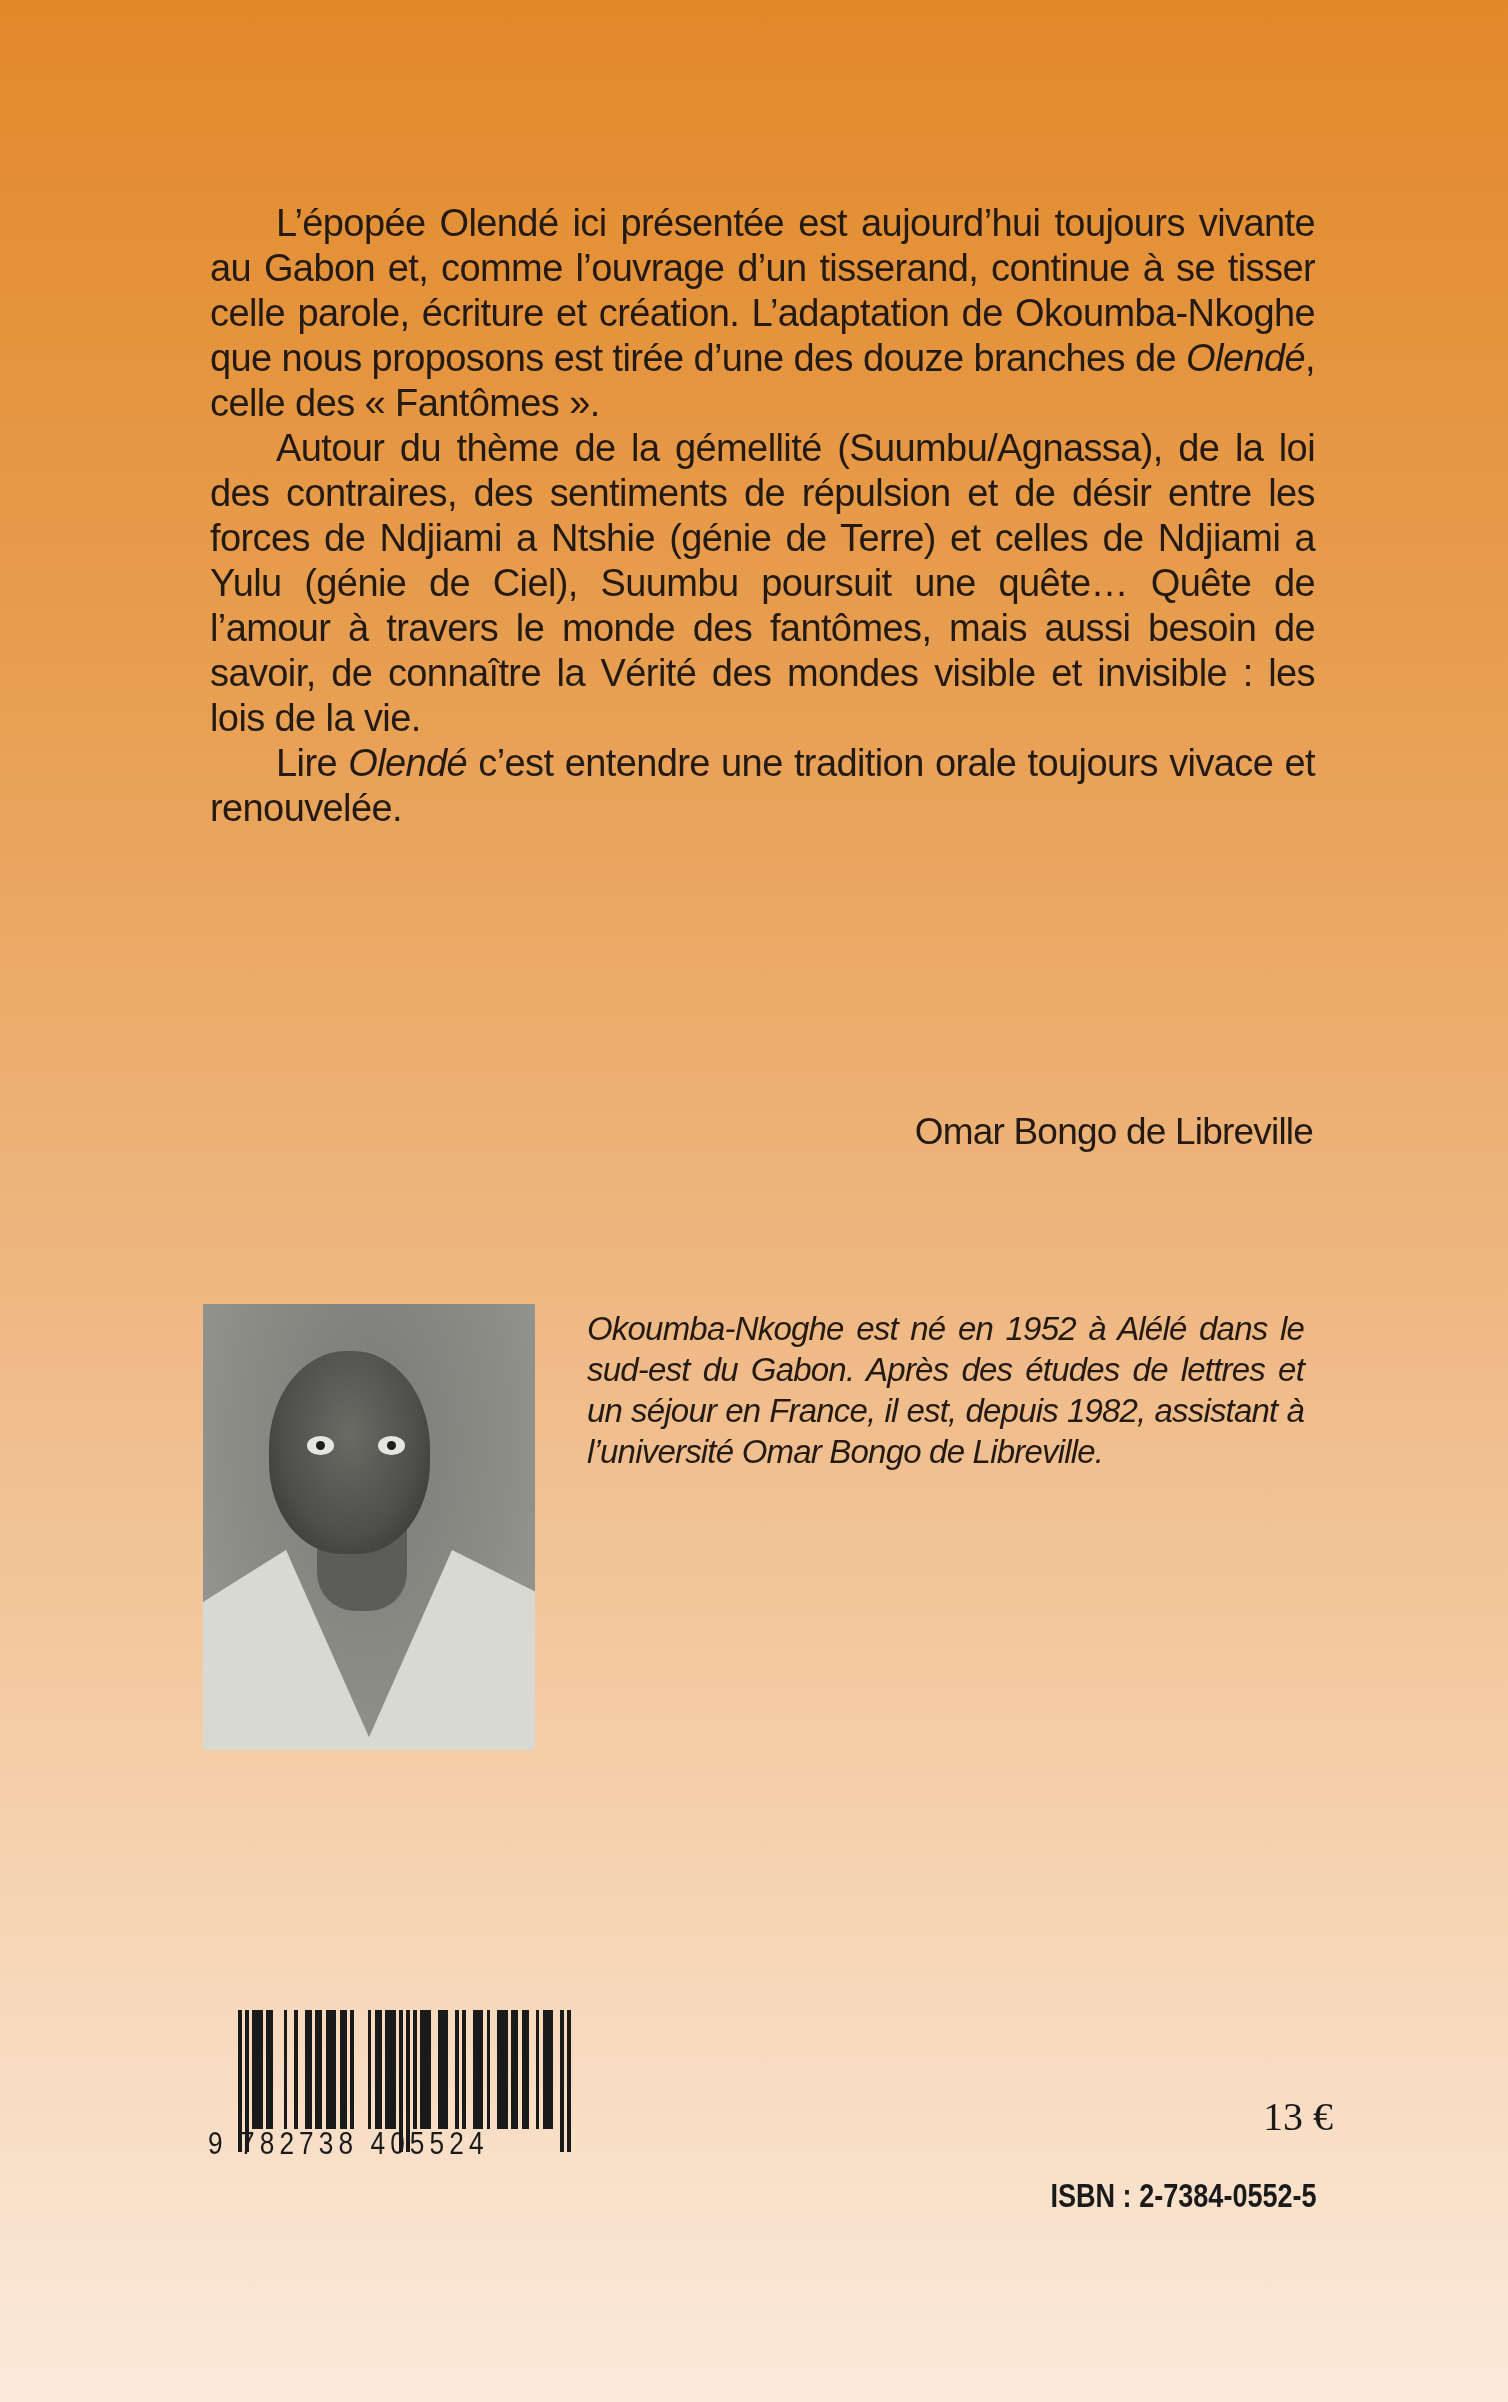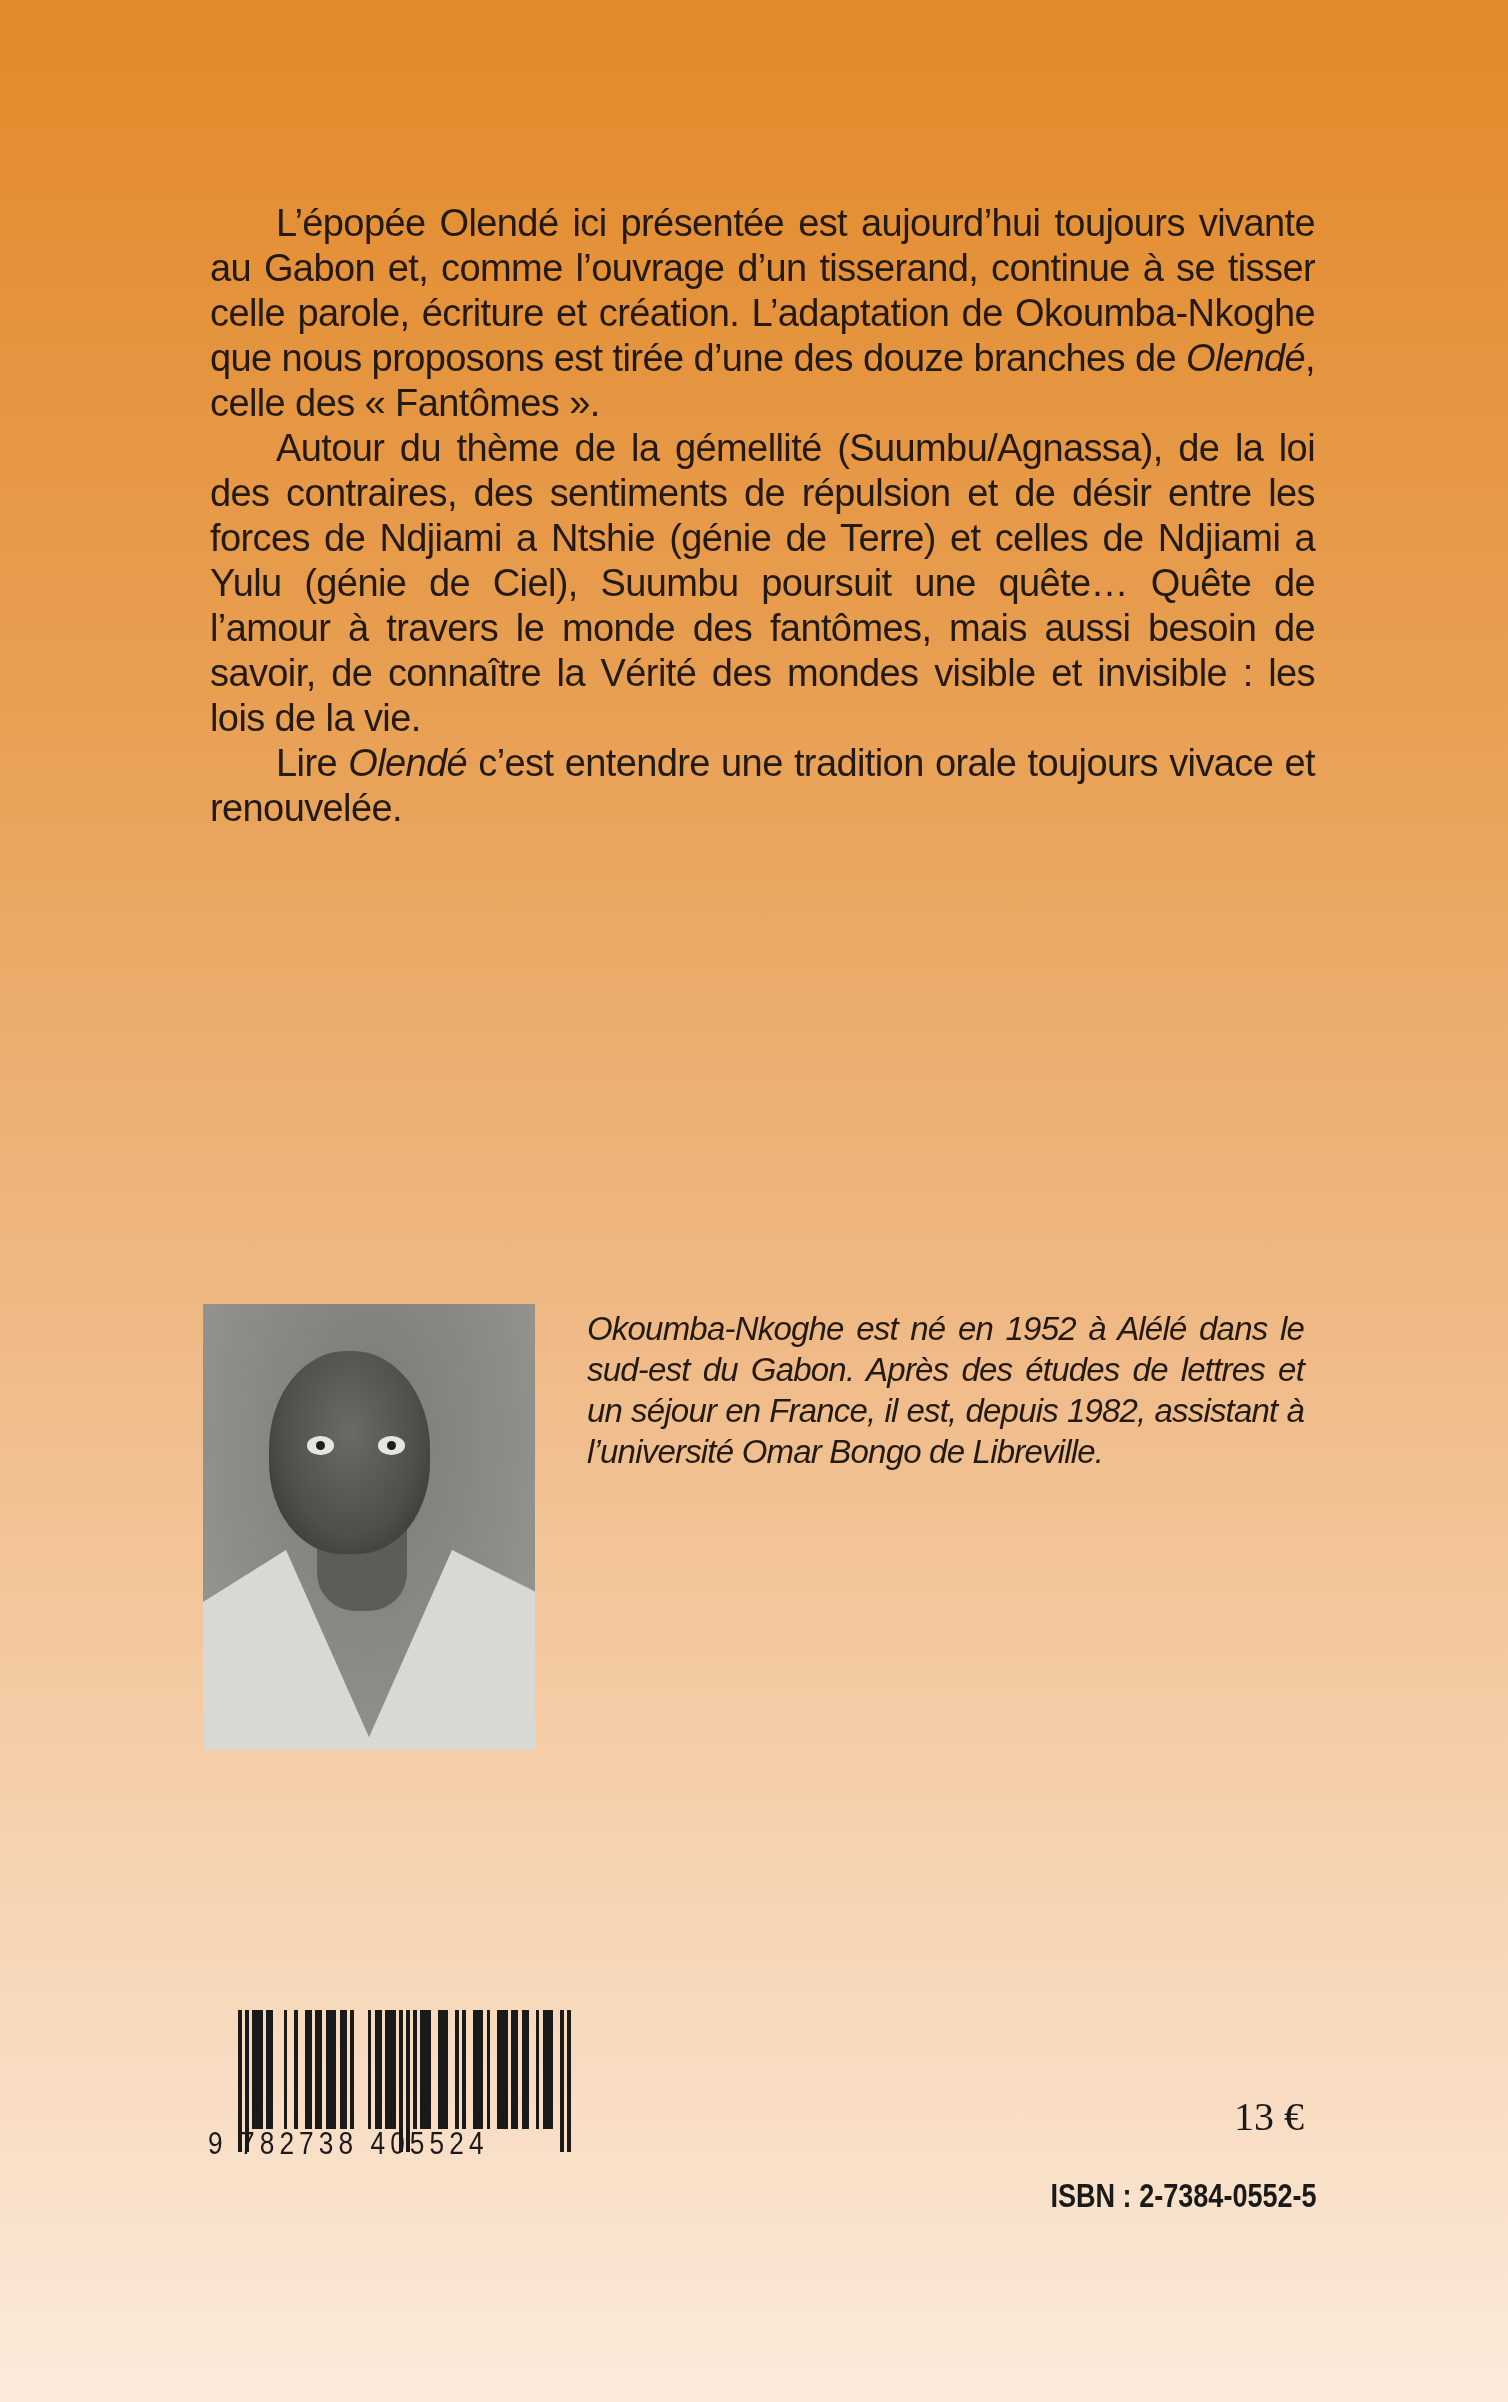--- a/index.html
+++ b/index.html
@@ -54,39 +54,40 @@
   }
   .barcode .bar { background:#1a1a1a; height:119px; }
   .barcode .bar.long { height:142px; }
   .barcode .gap { height:119px; }
   .barcode-digits {
     position:absolute; left:208px; top:2125px; width:379px;
     font-family: "Liberation Sans", sans-serif; font-size:32px; letter-spacing:6.2px;
     color:#1a1a1a; transform:scaleX(0.82); transform-origin:left;
   }
   .price {
-    position:absolute; right:204px; top:2093px;
+    position:absolute; right:175px; top:2093px;
     font-family: "Liberation Serif", serif; font-size:40px; color:#1a1a1a;
   }
   .isbn {
     position:absolute; right:191px; top:2177px;
     font-family: "Liberation Sans", sans-serif; font-weight:bold; font-size:33px; color:#1a1a1a;
     transform:scaleX(0.82); transform-origin:right;
   }
 </style>
 </head>
 <body>
 
 <div class="main-text">
   <p><span>L’épopée Olendé ici présentée est aujourd’hui toujours vivante au Gabon et, comme l’ouvrage d’un tisserand, continue à se tisser celle parole, écriture et création. L’adaptation de Okoumba-Nkoghe que nous proposons est tirée d’une des douze branches de </span><em>Olendé</em><span>, celle des « Fantômes ».</span></p>
   <p><span>Autour du thème de la gémellité (Suumbu/Agnassa), de la loi des contraires, des sentiments de répulsion et de désir entre les forces de Ndjiami a Ntshie (génie de Terre) et celles de Ndjiami a Yulu (génie de Ciel), Suumbu poursuit une quête… Quête de l’amour à travers le monde des fantômes, mais aussi besoin de savoir, de connaître la Vérité des mondes visible et invisible : les lois de la vie.</span></p>
   <p><span>Lire </span><em>Olendé</em><span> c’est entendre une tradition orale toujours vivace et renouvelée.</span></p>
 </div>
 
 <div class="signature">
+  <div>Omar Bongo de Libreville</div>
 </div>
 
 <div class="photo" aria-label="author-portrait-black-and-white">
   <div class="neck"></div>
   <div class="head"></div>
   <div class="eye" style="left:104px"></div>
   <div class="eye" style="left:175px"></div>
   <div class="shirt"></div>
 </div>
 

